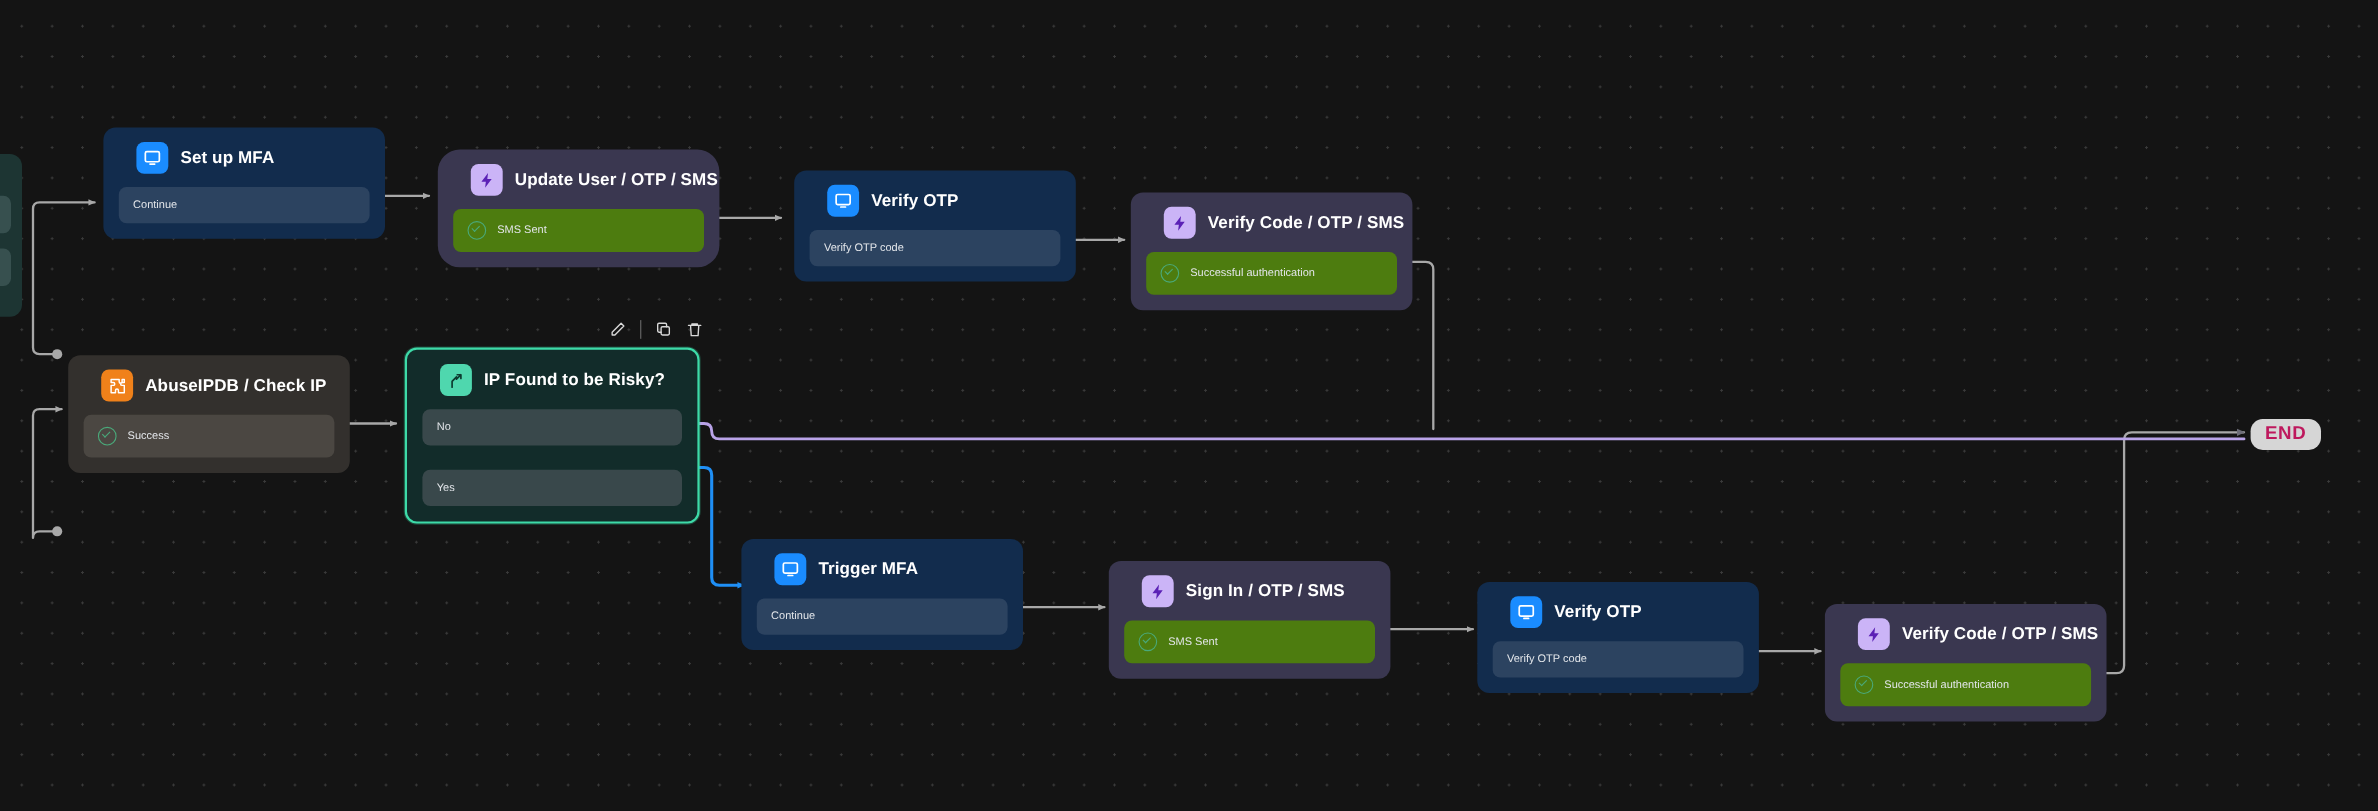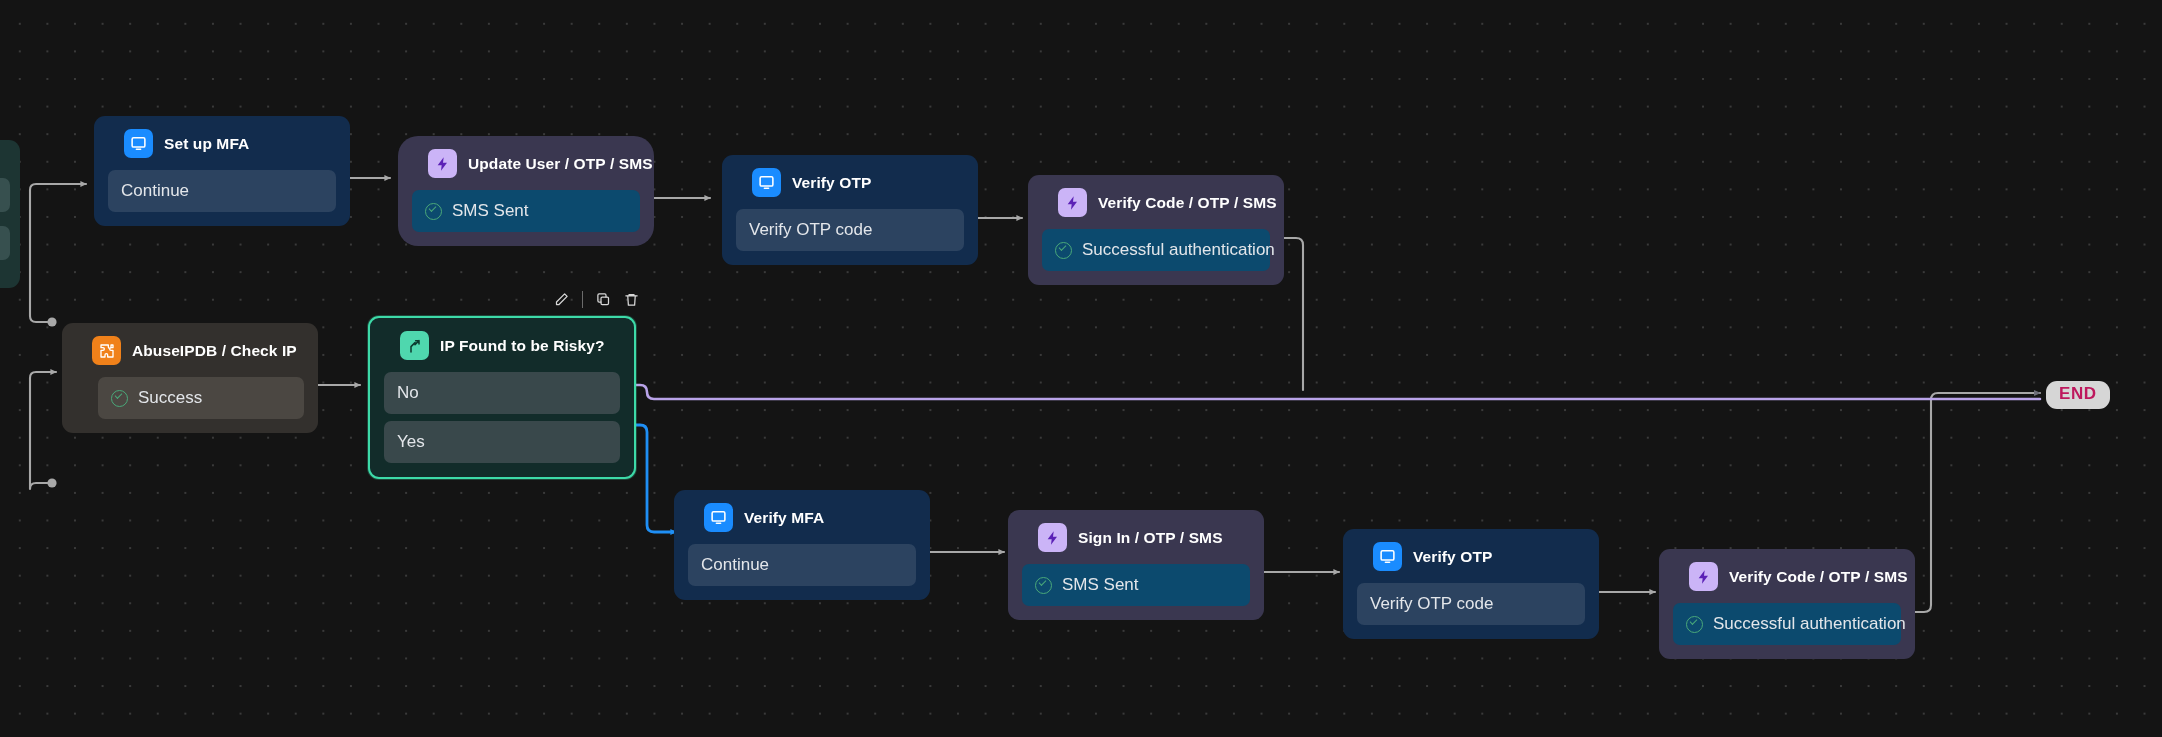--- a/index.html
+++ b/index.html
@@ -53,37 +53,37 @@
     font-size: 15.5px;
     font-weight: bold;
     color: #ffffff;
     letter-spacing: .1px;
     white-space: nowrap;
   }
   .port {
     position: relative;
     border-radius: 7px;
     padding: 11px 13px;
-    font-size: 17px;
+    font-size: 10px;
     color: #e3e6ea;
     display: flex;
     align-items: center;
     gap: 10px;
     box-sizing: border-box;
   }
-  .port + .port { margin-top: 7px; text-align: center; }
+  .port + .port { margin-top: 22px; text-align: center; }
   .port-label { white-space: nowrap; }
 
   
   .v-blue            { background: #122c4d; }
   .v-blue .port      { background: #2c4360; }
   .v-purple          { background: #3a3750; }
-  .v-purple .port    { background: #0c4a6e; }
+  .v-purple .port    { background: #4d7c0f; }
   .v-orange          { background: #33302d; }
-  .v-orange .port    { background: #4b4742; margin-left: 22px; }
+  .v-orange .port    { background: #4b4742; }
   .v-decide {
     background: #122c2a;
     border: 2px solid #3ddaa8;
     box-shadow: 0 0 0 1px rgba(61,218,168,.25);
   }
   .v-decide .port    { background: #39484b; }
 
   .ic-blue    { background: #1a8cff; }
   .ic-purple  { background: #cbb4f7; }
   .ic-orange  { background: #f0811a; }
@@ -336,21 +336,21 @@
   </div>
 
   <div class="node v-blue" style="left:674px; top:490px; width:256px;">
     <div class="node-head">
       <span class="node-icon ic-blue">
         <svg width="17" height="17" viewBox="0 0 24 24" fill="none" stroke="#ffffff" stroke-width="2.2" stroke-linecap="round" stroke-linejoin="round">
           <rect x="3" y="4" width="18" height="13" rx="2"></rect>
             <path d="M9 20h6"></path>
         </svg>
       </span>
-      <span class="node-title">Verify MFA</span>
+      <span class="node-title">Trigger MFA</span>
     </div>
     <div class="port">
       <span class="port-label">Continue</span>
     </div>
   </div>
 
   <div class="node v-purple" style="left:1008px; top:510px; width:256px;">
     <div class="node-head">
       <span class="node-icon ic-purple">
         <svg width="16" height="16" viewBox="0 0 24 24" fill="#5b21b6">

